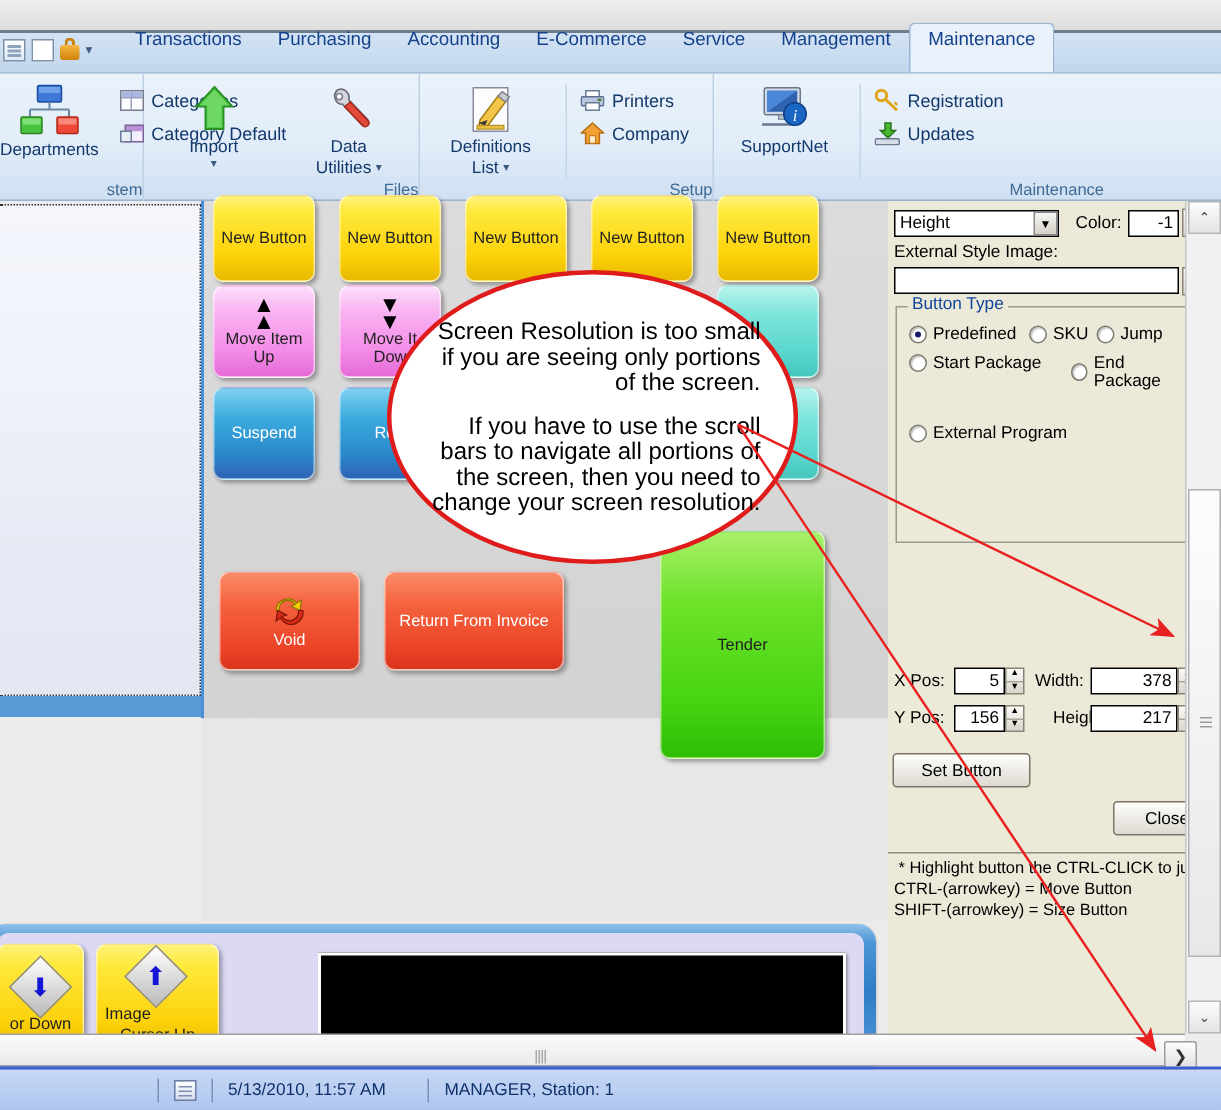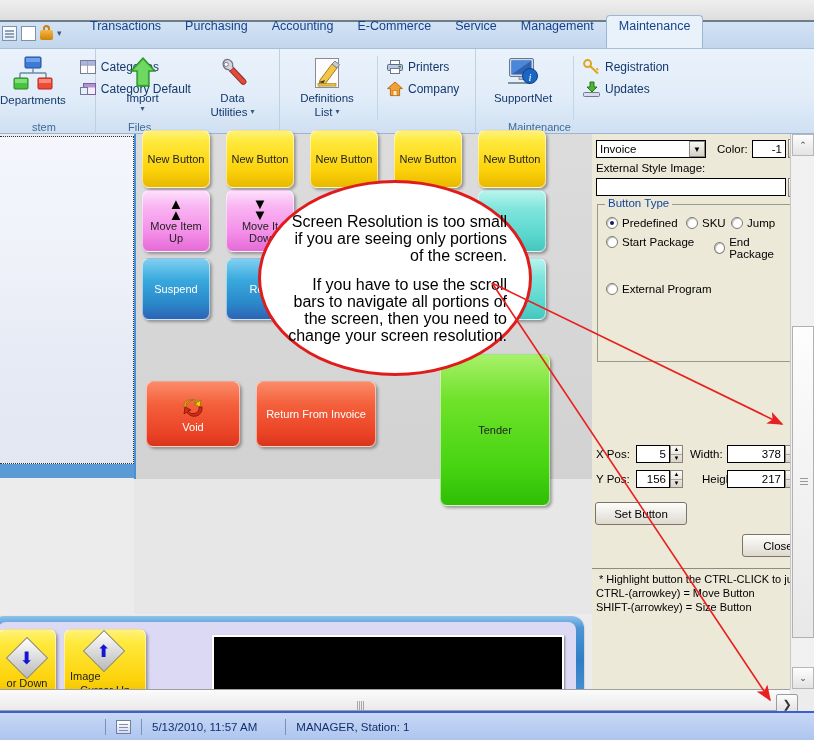--- a/index.html
+++ b/index.html
@@ -34,21 +34,21 @@
   .tabs { position:absolute; left:78px; top:0; display:flex; height:26px; align-items:flex-end; }
   .tab { padding:3px 12px 15px 12px; font-size:12.5px; color:#15428b; cursor:default; white-space:nowrap; }
   .tab.active { background:#e9f2fb; border:1px solid #9ab6d4; border-bottom:1px solid #e9f2fb;
       border-radius:4px 4px 0 0; position:relative; top:1px; color:#15428b; }
 
   .ribbon-body { position:absolute; left:0; top:26px; width:814px; height:86px;
       background:linear-gradient(#eaf2fb 0%, #e2edf9 55%, #cfe0f2 100%);
       border-top:1px solid #a7bfd8; border-bottom:1px solid #9cb4cd; display:flex; }
   .rgroup { position:relative; height:86px; border-right:1px solid #bdd0e4; display:flex; flex-direction:column; }
   .rgroup-items { flex:1; display:flex; align-items:flex-start; padding:4px 6px 0 6px; gap:4px; }
-  .rgroup-title { height:14px; text-align:left; font-size:11px; color:#3e6a96; line-height:13px;margin-left:32px; }
+  .rgroup-title { height:14px; text-align:right; font-size:11px; color:#3e6a96; line-height:13px; }
   .bigbtn { width:72px; display:flex; flex-direction:column; align-items:center; gap:2px; padding-top:3px; cursor:default; }
   .bigbtn .lbl { font-size:11.5px; color:#13396b; text-align:center; line-height:12px; }
   .bigbtn .cm { font-size:8px; color:#3a5a80; line-height:6px; }
   .smallcol { display:flex; flex-direction:column; gap:6px; padding-top:6px; }
   .smallbtn { display:flex; align-items:center; gap:5px; cursor:default; }
   .smallbtn .lbl { font-size:12px; color:#13396b; white-space:nowrap; }
   .sep-v { width:1px; height:64px; background:#c3d5e8; margin:3px 3px 0 3px; }
 
   
   .client { position:absolute; left:0; top:134px; width:814px; height:555px; background:#ececec; }
@@ -289,20 +289,21 @@
             </div>
             <div class="smallbtn">
               <svg width="16" height="16" viewBox="0 0 16 16">
                 <path d="M8 1 L15.4 7.6 H12.6 V14.6 H3.4 V7.6 H0.6 Z" fill="#f2a033" stroke="#b96d11"></path>
                 <rect x="6" y="9.5" width="4" height="5" fill="#fde9c8" stroke="#b96d11" stroke-width=".6"></rect>
               </svg>
               <span class="lbl">Company</span>
             </div>
           </div>
         </div>
+        <div class="rgroup-title">Setup</div>
       </div>
 
       <div class="rgroup" style="width:338px; border-right:none">
         <div class="rgroup-items" style="gap:6px">
           <div class="bigbtn" style="width:82px">
             <svg width="36" height="34" viewBox="0 0 36 34">
               <rect x="4.5" y="2.5" width="24" height="18" rx="1.5" fill="#cfd8e6" stroke="#6a788e"></rect>
               <rect x="6.5" y="4.5" width="20" height="14" fill="#2f63b0"></rect>
               <path d="M6.5 4.5 L26.5 4.5 L6.5 18.5 Z" fill="#4b87d8"></path>
               <path d="M14 20.5 h6 v3 h-6z" fill="#b6c0cf" stroke="#6a788e" stroke-width=".7"></path>
@@ -411,21 +412,21 @@
           <span style="position:absolute; left:0; right:0; top:54px; text-align:center; font-size:11px;">Cursor Up</span>
         </div>
         <div class="blackbox"></div>
       </div>
     </div>
 
     <div class="rightpanel">
       <div class="rp-inner">
 
         <div class="combo" style="position:absolute; left:4px; top:6px; width:110px;">
-          <span>Invoice</span>
+          <span>Height</span>
           <span class="arrowbox">▼</span>
         </div>
         <span class="fieldrow" style="left:125px; top:9px;">Color:</span>
         <div class="txt right" style="position:absolute; left:160px; top:6px; width:34px;">
           <span>-1</span>
         </div>
         <div class="ellipsisbtn" style="position:absolute; left:196px; top:5px;">
           <span>...</span>
         </div>
 

